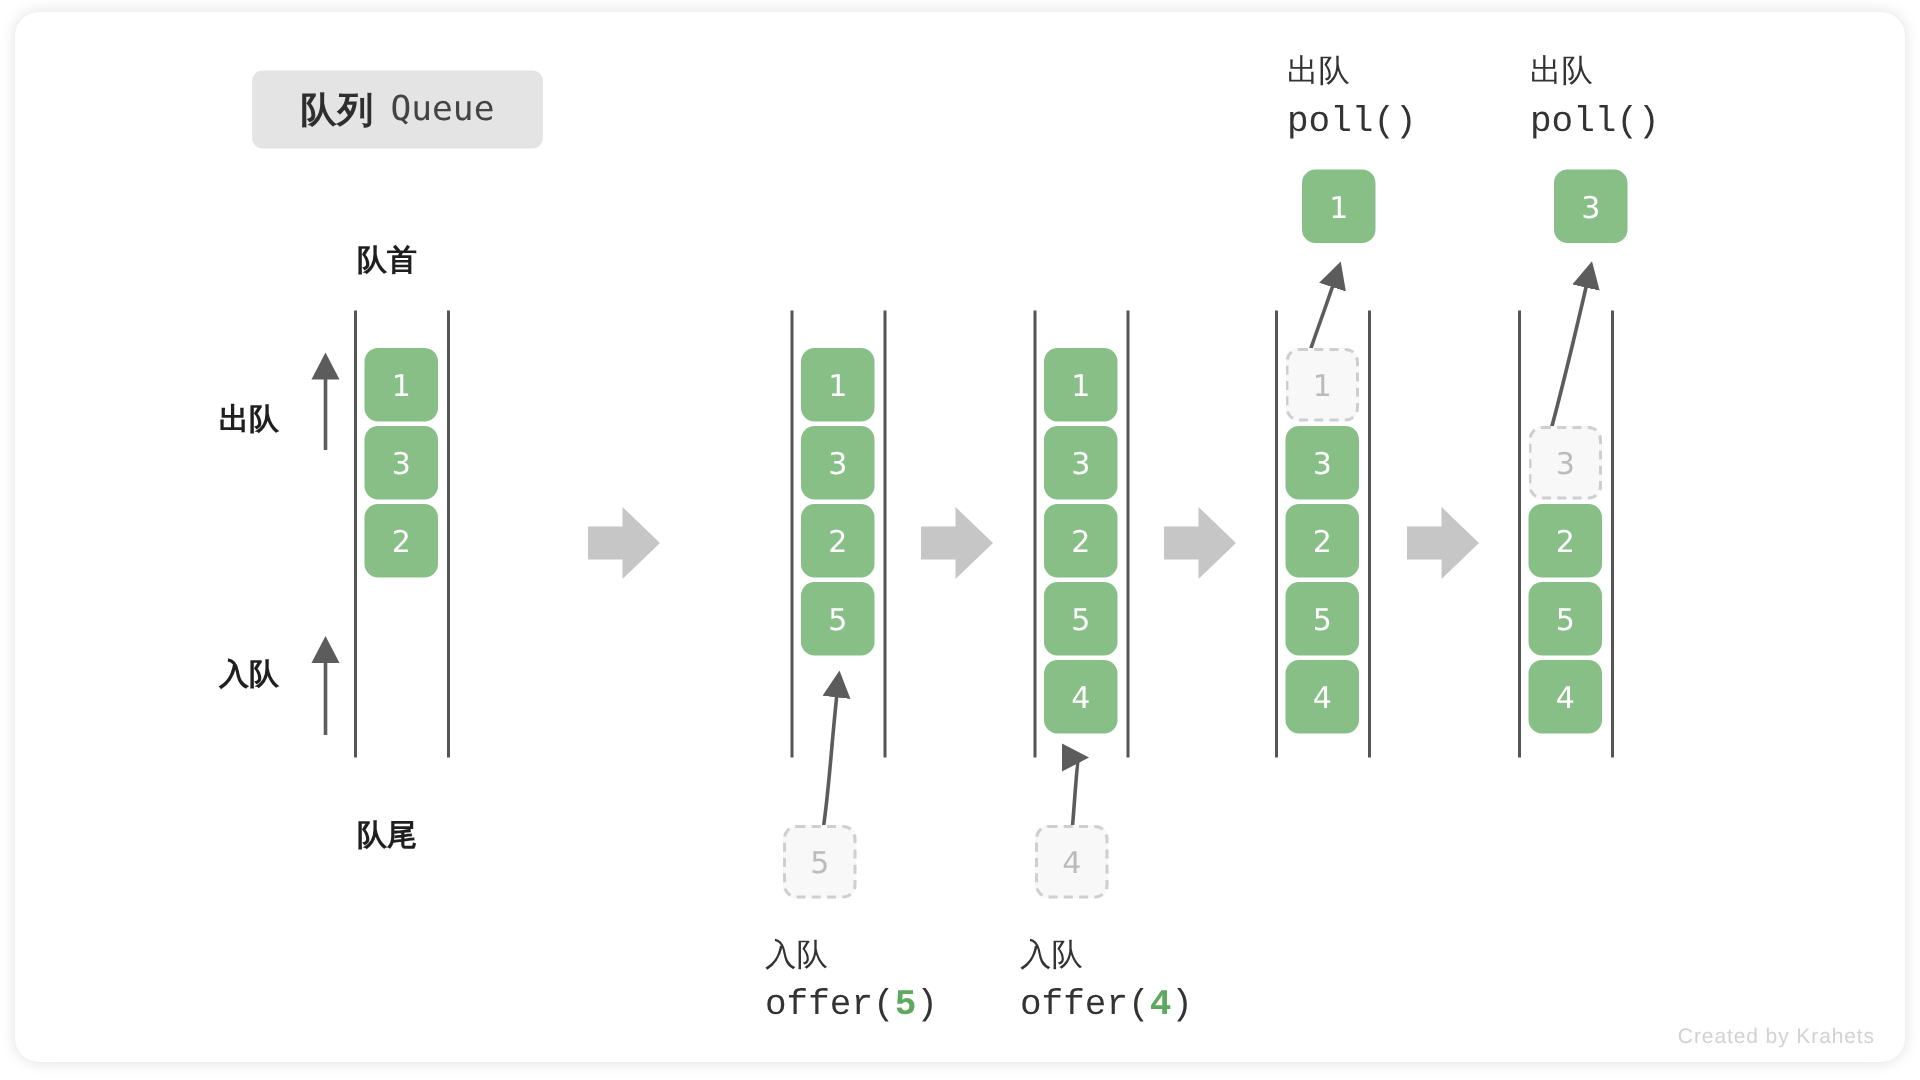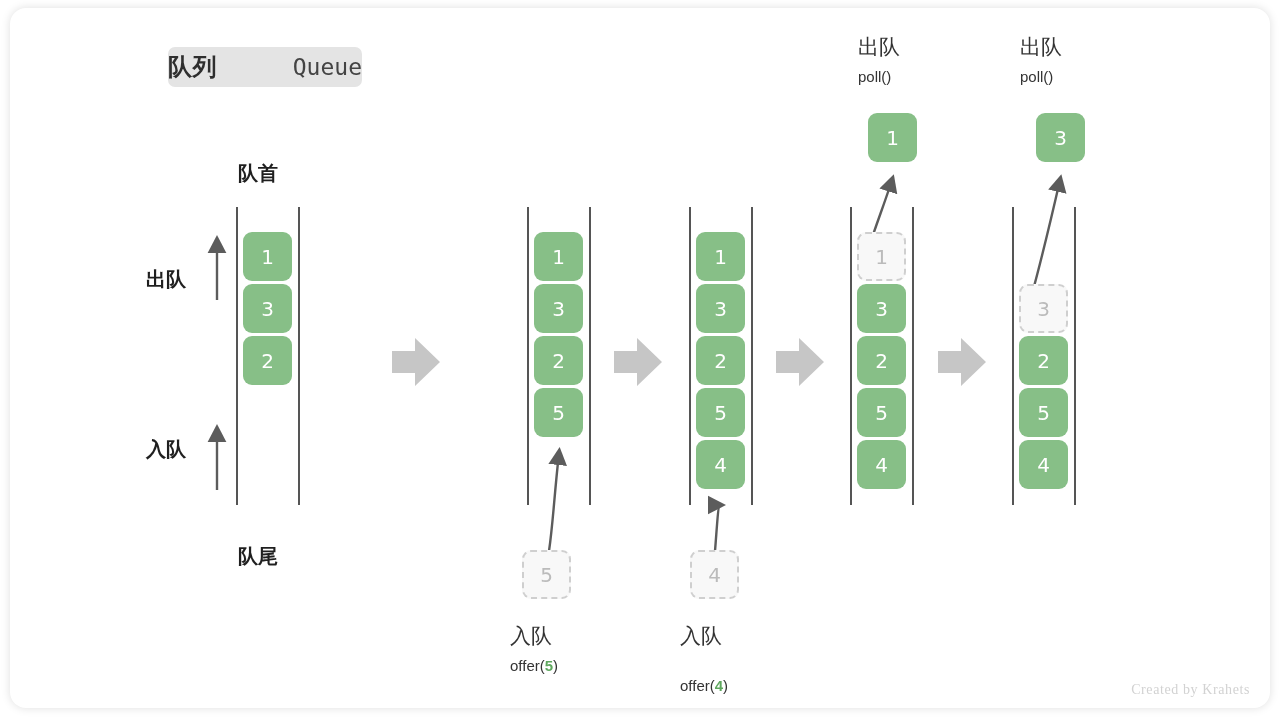--- a/index.html
+++ b/index.html
@@ -32,26 +32,26 @@
     width: 1280px;
     height: 720px;
   }
 
   
   .title-chip {
     position: absolute;
     left: 168px;
     top: 47px;
     width: 194px;
-    height: 40px;
+    height: 52px;
     background: #e4e4e4;
     border-radius: 7px;
     display: flex;
     align-items: center;
-    justify-content: space-between;
+    justify-content: center;
     gap: 11px;
   }
   .title-cn {
     font-size: 24px;
     font-weight: bold;
     color: #2e2e2e;
     letter-spacing: 0.5px;
   }
   .title-en {
     font-family: "DejaVu Sans Mono", "Liberation Mono", monospace;
@@ -69,22 +69,22 @@
   .lbl-bold-cn {
     font-size: 20px;
     font-weight: bold;
     color: #1f1f1f;
   }
   .lbl-cn {
     font-size: 21px;
     color: #333333;
   }
   .lbl-mono {
-    font-family: Liberation Sans, sans-serif;
-    font-size: 15px;
+    font-family: Liberation Mono, monospace;
+    font-size: 24px;
     color: #333333;
   }
   .mono-green { color: #5fa85f; font-weight: bold; }
 
   
   .rail {
     position: absolute;
     width: 2px;
     background: #555555;
   }
@@ -110,21 +110,21 @@
     background: #f8f8f8;
     color: #bbbbbb;
     border: 2px dashed #cfcfcf;
   }
 
   
   .watermark {
     position: absolute;
     right: 30px;
     bottom: 22px;
-    font-family: Liberation Serif, serif;
+    font-family: Liberation Sans, sans-serif;
     font-size: 14px;
     color: #d2d2d2;
     letter-spacing: 0.6px;
     text-align: center;
   }
 </style>
 </head>
 <body>
 
 <div id="stage">
@@ -214,21 +214,21 @@
     <div class="rail" style="left:751px; top:207px; height:298px;"></div>
     <div class="cell cell-filled" style="left:696px; top:232px;">1</div>
     <div class="cell cell-filled" style="left:696px; top:284px;">3</div>
     <div class="cell cell-filled" style="left:696px; top:336px;">2</div>
     <div class="cell cell-filled" style="left:696px; top:388px;">5</div>
     <div class="cell cell-filled" style="left:696px; top:440px;">4</div>
 
     <div class="cell cell-ghost" style="left:690px; top:550px;">4</div>
 
     <div class="lbl lbl-cn" style="left:680px; top:622px;">入队</div>
-    <div class="lbl lbl-mono" style="left:680px; top:657px;margin-top:20px;"><span>offer(</span><span class="mono-green">4</span><span>)</span></div>
+    <div class="lbl lbl-mono" style="left:680px; top:657px;"><span>offer(</span><span class="mono-green">4</span><span>)</span></div>
   </div>
 
   <div>
     <div class="lbl lbl-cn" style="left:858px; top:33px;">出队</div>
     <div class="lbl lbl-mono" style="left:858px; top:68px;">poll()</div>
 
     <div class="cell cell-filled" style="left:868px; top:113px;">1</div>
 
     <div class="rail" style="left:850px; top:207px; height:298px;"></div>
     <div class="rail" style="left:912px; top:207px; height:298px;"></div>

